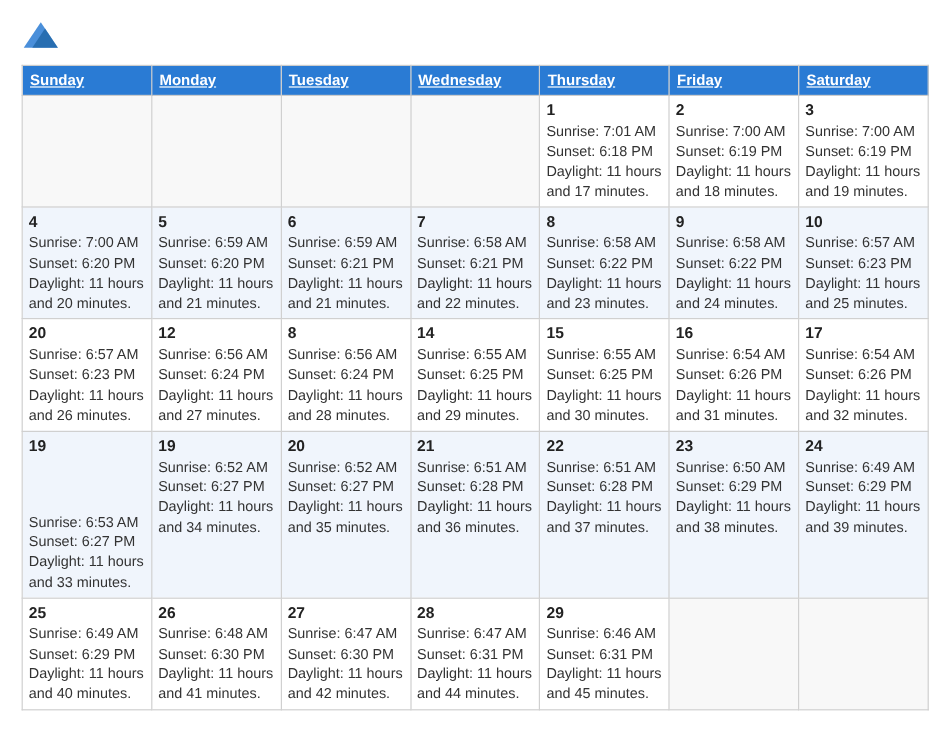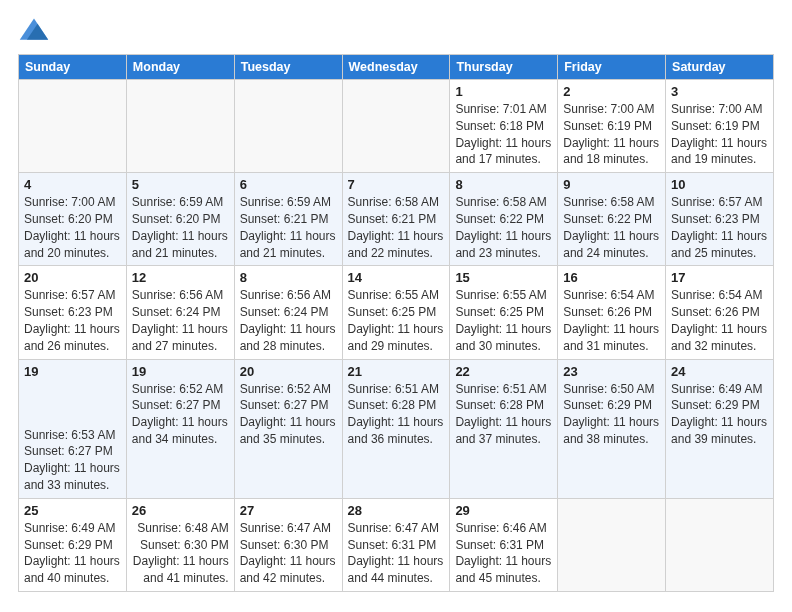--- a/index.html
+++ b/index.html
@@ -56,20 +56,21 @@
       table-layout: fixed;
     }
     .calendar th {
       background: #2a7bd4;
       color: #fff;
       font-size: 12.5px;
       font-weight: bold;
       padding: 5px 6px;
       text-align: left;
       border: 1px solid #ccc;
+      text-decoration: underline;
     }
     .calendar td {
       border: 1px solid #d0d0d0;
       vertical-align: top;
       padding: 4px 5px;
       font-size: 10.5px;
       color: #333;
       height: 80px;
       width: 14.28%;
       background: #fff;
@@ -317,21 +318,21 @@
         <tr>
           <td>
             <span class="day-number">25</span>
             <div class="cell-info" style="white-space: pre-line;">Sunrise: 6:49 AM
 Sunset: 6:29 PM
 Daylight: 11 hours
 and 40 minutes.</div>
           </td>
           <td>
             <span class="day-number">26</span>
-            <div class="cell-info" style="white-space: pre-line; text-align: right;">Sunrise: 6:48 AM
+            <div class="cell-info" style="white-space: pre-line;">Sunrise: 6:48 AM
 Sunset: 6:30 PM
 Daylight: 11 hours
 and 41 minutes.</div>
           </td>
           <td>
             <span class="day-number">27</span>
             <div class="cell-info" style="white-space: pre-line;">Sunrise: 6:47 AM
 Sunset: 6:30 PM
 Daylight: 11 hours
 and 42 minutes.</div>

